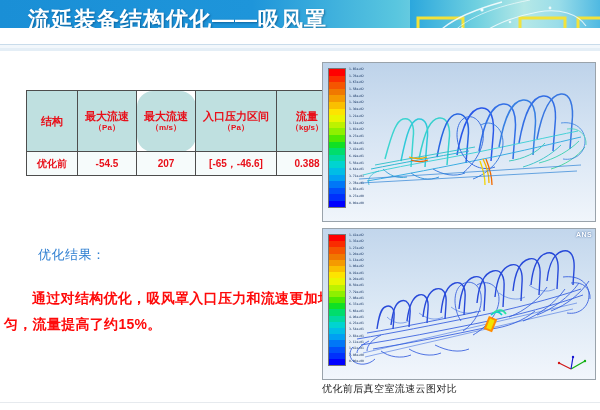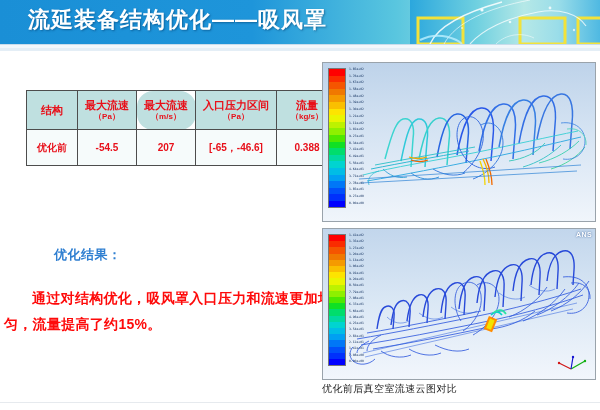--- a/index.html
+++ b/index.html
@@ -7,21 +7,21 @@
   body{
     width:600px;height:410px;
     background:#ffffff;
     font-family:"Liberation Sans","DejaVu Sans",sans-serif;
     overflow:hidden;position:relative;
   }
   .slide{position:absolute;inset:0;background:#fff;overflow:hidden;}
 
   
   .header{
-    position:absolute;left:0;top:0;width:600px;height:45px;
+    position:absolute;left:0;top:0;width:600px;height:28px;
     background:linear-gradient(90deg,#1a8fd6 0%,#1e95da 42%,#59c6df 66%,#9fe0e4 80%,#7fd4e6 92%,#46b3e0 100%);
     overflow:hidden;
   }
   .hdr-deco{position:absolute;right:0;top:0;width:190px;height:44px;overflow:hidden;}
   .hdr-title{
     position:absolute;left:28px;top:5px;
     color:#ffffff;font-size:22px;font-weight:bold;
     letter-spacing:1px;
     text-shadow:1px 1px 2px rgba(0,60,110,.55);
     white-space:nowrap;
@@ -47,42 +47,42 @@
     text-align:center;
     color:#e8101a;
     font-weight:bold;
     padding:0;
   }
   table.datatable th{
     background:#bfe0e0;
     height:34px;
     font-size:11px;
     line-height:1.15;
-    padding:2px 4px;
+    padding:13px 4px;
   }
   table.datatable th .unit{
     display:block;font-size:8px;font-weight:bold;letter-spacing:0;
   }
   table.datatable td{
     background:#f6fbfb;
     height:21px;
     font-size:10px;
-    padding:7px 5px;
+    padding:1px 5px;
   }
   td.c-struct{background:#f6fbfb;font-size:10px;}
   .col-w1{width:42px;}
   .col-w2{width:50px;}
   .col-w3{width:50px;border-radius:16px;}
   .col-w4{width:72px;}
   .col-w5{width:52px;}
 
   
   .result-label{
-    position:absolute;left:54px;top:246px;
-    color:#2f7fd1;font-size:13px;font-weight:bold;
+    position:absolute;left:38px;top:246px;
+    color:#2f7fd1;font-size:13px;font-weight:normal;
     letter-spacing:.5px;
   }
   .result-body{
     position:absolute;left:4px;top:285px;width:330px;
     color:#fe0a0a;font-size:14px;font-weight:bold;
     line-height:26px;text-indent:28px;
     letter-spacing:.3px;
   }
 
   

